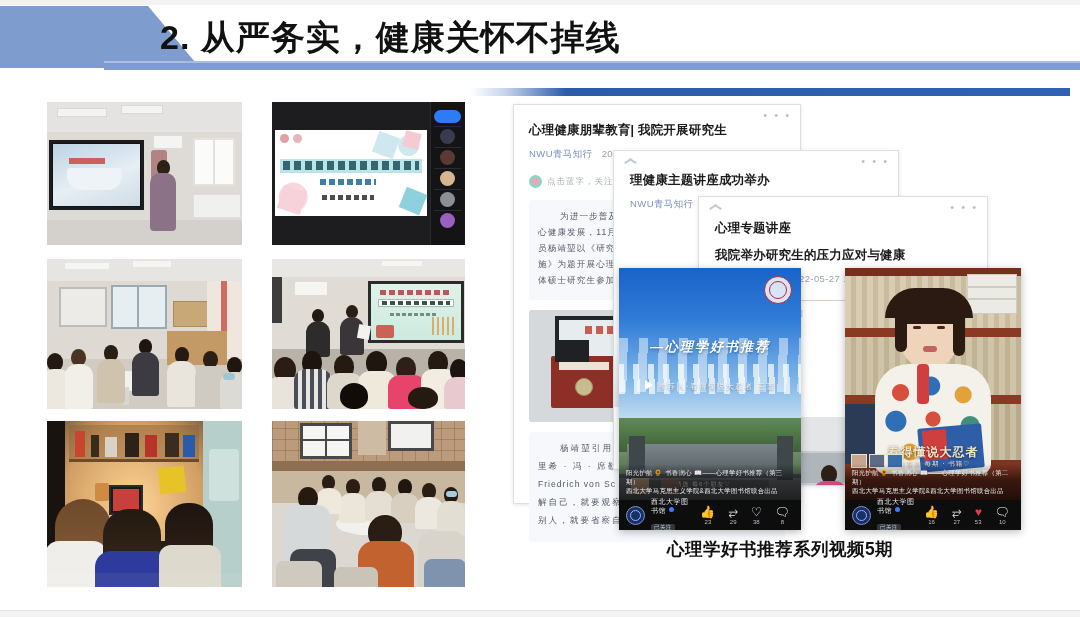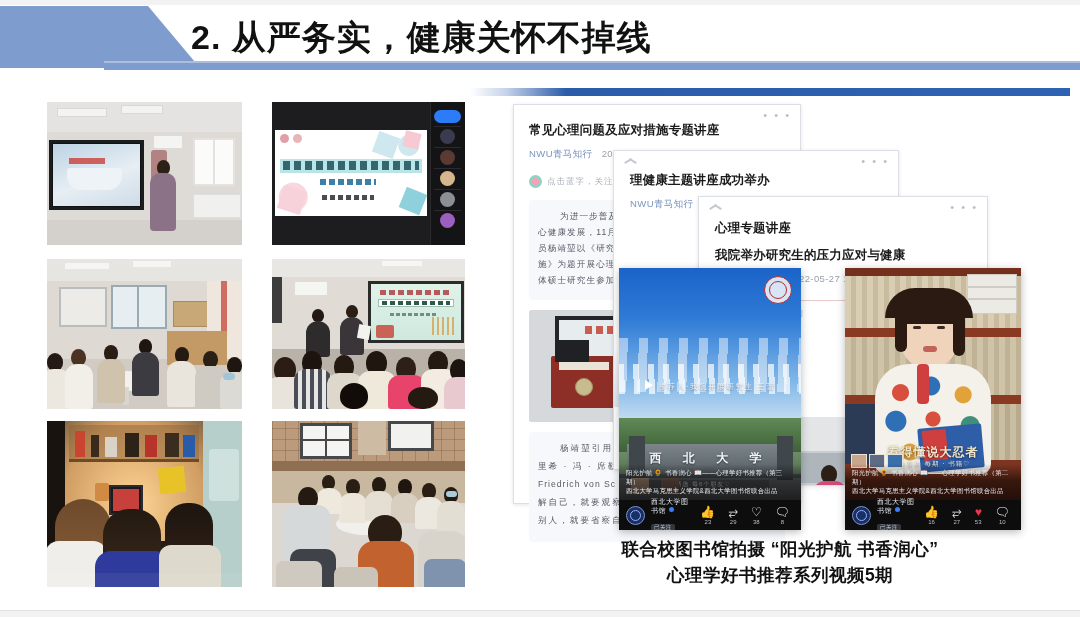--- a/index.html
+++ b/index.html
@@ -15,21 +15,21 @@
   .slide-botline{position:absolute;left:0;bottom:0;width:100%;height:6px;background:#f2f2f2;border-top:1px solid #e2e2e2;}
 
   
   .title-band{position:absolute;left:0;top:6px;width:100%;height:62px;}
   .title-chev{position:absolute;left:0;top:0;width:200px;height:62px;
      background:#7e9cce;
      clip-path:polygon(0 0,148px 0,200px 62px,0 62px);}
   .title-underline{position:absolute;left:104px;top:55px;width:976px;height:9px;background:#7e9cce;}
   .title-underline:after{content:"";position:absolute;left:0;top:0;width:100%;height:2px;background:#ffffff;opacity:.35;}
   .title-text{position:absolute;left:160px;top:4px;height:56px;line-height:54px;
-     font-size:34px;font-weight:700;color:#111;letter-spacing:1px;white-space:nowrap;margin-left:31px;}
+     font-size:34px;font-weight:700;color:#111;letter-spacing:1px;white-space:nowrap;}
 
   
   .photo{position:absolute;overflow:hidden;background:#cfcfcf;}
   .photo .inner{position:absolute;inset:0;}
 
   
   .rect{position:absolute;}
   .head{position:absolute;border-radius:50% 50% 45% 45%;}
   .body{position:absolute;border-radius:12px 12px 3px 3px;}
 
@@ -344,21 +344,21 @@
 
       <div class="rect" style="left:4px;top:140px;width:46px;height:26px;background:#cfc9bf;border-radius:7px 7px 0 0;"></div>
       <div class="rect" style="left:62px;top:146px;width:44px;height:20px;background:#c9c3b8;border-radius:7px 7px 0 0;"></div>
     </div>
   </div>
 
   <div class="browserbar"></div>
 
   <div class="card" style="left:513px;top:104px;width:288px;height:400px;padding:16px 15px 0;box-sizing:border-box;">
     <div class="dots">• • •</div>
-    <div class="ctitle">常见心理问题及应对措施专题讲座</div>
+    <div class="ctitle">心理健康朋辈教育| 我院开展研究生</div>
     <div class="cmeta">
       <b>NWU青马知行</b>
       &nbsp;&nbsp;<span>2022-1</span>
     </div>
     <div class="follow">
       <div class="flower"></div>
       <span>点击蓝字，关注我们</span>
     </div>
     <div class="bodybox">
       <p class="ind">为进一步普及心</p>
@@ -455,33 +455,32 @@
            background:repeating-linear-gradient(92deg,rgba(255,255,255,.55) 0 9px,rgba(255,255,255,0) 9px 20px);opacity:.85;"></div>
       <div class="rect" style="left:0;top:96px;width:100%;height:30px;
            background:repeating-linear-gradient(88deg,rgba(255,255,255,.7) 0 6px,rgba(255,255,255,0) 6px 15px);"></div>
 
       <div class="rect" style="left:0;top:150px;width:100%;height:34px;
            background:linear-gradient(#5f8a56,#3f6138);"></div>
 
       <div class="rect" style="left:8px;top:176px;width:166px;height:34px;background:#5e666a;border-radius:2px;"></div>
       <div class="rect" style="left:8px;top:176px;width:166px;height:34px;
            background:linear-gradient(#7c858a,#535c61);"></div>
-      <div style="position:absolute;left:8px;top:182px;width:166px;text-align:center;color:#eef4f8;
-           font-size:12px;font-weight:700;letter-spacing:9px;text-shadow:0 1px 2px rgba(0,0,0,.5);">西 北 大 学</div>
       <div class="rect" style="left:0;top:210px;width:100%;height:22px;background:#6d7275;"></div>
       <div class="rect" style="left:0;top:206px;width:100%;height:4px;background:#4a5154;"></div>
 
       <div class="rect" style="left:10px;top:168px;width:16px;height:44px;background:#3f474b;"></div>
       <div class="rect" style="left:158px;top:168px;width:16px;height:44px;background:#3f474b;"></div>
 
       <div class="seal"></div>
 
+      <div class="vtitle" style="top:70px;font-size:13px;line-height:17px;">—心理学好书推荐</div>
 
       <div class="vsub" style="top:112px;">
-        <span class="playtri"></span><span>推荐人·我院开展研究生  王蕾</span>
+        <span class="playtri"></span><span>推荐人·看得懂说大忍者  王蕾</span>
       </div>
 
       <div class="rect" style="left:18px;top:212px;width:132px;height:12px;background:rgba(0,0,0,.18);"></div>
       <div style="position:absolute;left:18px;top:212px;width:132px;text-align:center;color:#f3f3ef;font-size:6px;letter-spacing:1px;">精选 每6个朋友♡</div>
       <div class="rect" style="left:12px;top:210px;width:18px;height:16px;background:#c6a48b;"></div>
       <div class="rect" style="left:42px;top:210px;width:18px;height:16px;background:#8d6f63;"></div>
     </div>
 
     <div class="vcap">
       <p>阳光护航 🌻 书香润心 📖——心理学好书推荐（第三期）</p>
@@ -600,17 +599,16 @@
         </div>
         <div class="vic">
           <span class="g">🗨</span>
           <span class="n">10</span>
         </div>
       </div>
     </div>
   </div>
 
   <div class="caption">
-    <div>联合校图书馆拍摄  “阳光护航 书香润心”</div>
     <div>心理学好书推荐系列视频5期</div>
   </div>
 
 </div>
 
 </body></html>

